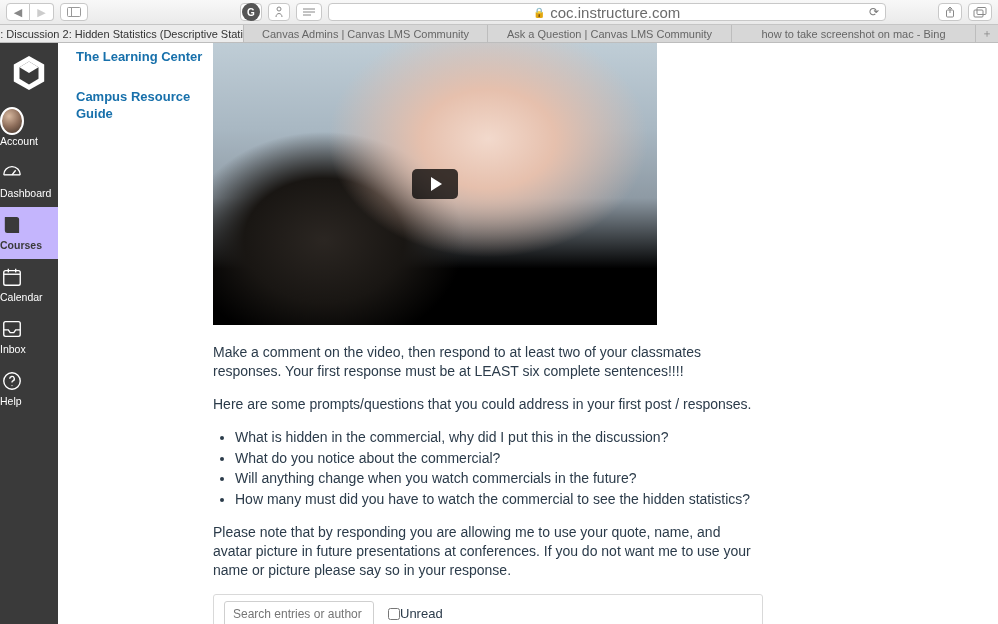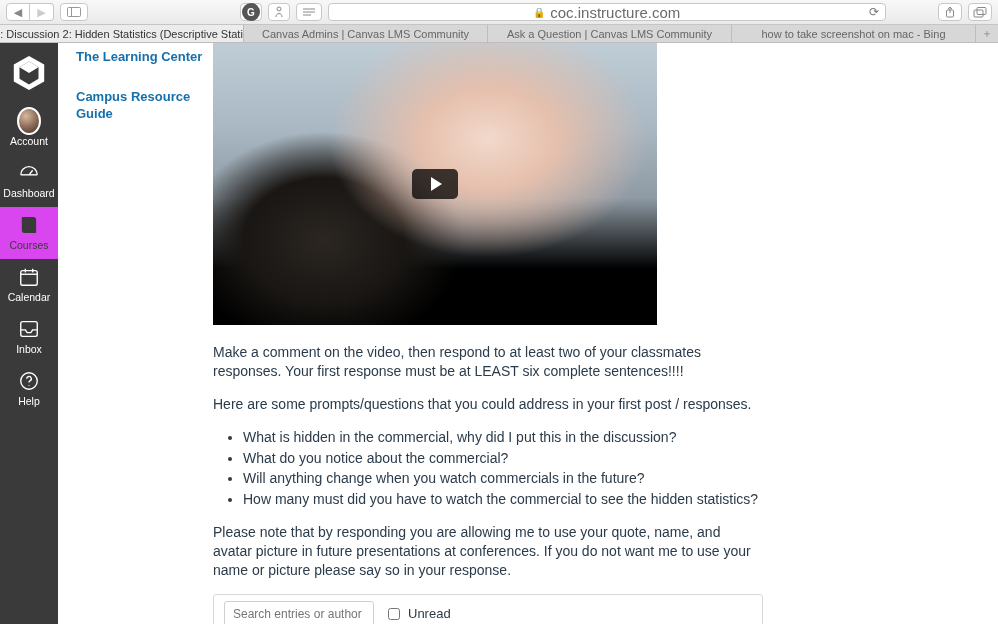--- a/index.html
+++ b/index.html
@@ -89,25 +89,25 @@
     color:#fff;
   }
   .brand {
     width:40px;height:40px;margin:6px 0 10px;
     display:flex;align-items:center;justify-content:center;
   }
   .brand svg { width:38px;height:38px; }
   .nav-item {
     width:58px;
     padding:6px 0 8px;
-    display:flex;flex-direction:column;align-items:center;
+    display:flex;flex-direction:column;align-items:flex-start;
     cursor:pointer;
     font-size:10.5px;
   }
-  .nav-item.active { background:#d946ef;color:#3a3a3a; }
+  .nav-item.active { background:#c4b5fd;color:#3a3a3a;font-weight:bold; }
   .nav-item.active svg { stroke:#3a3a3a;fill:#3a3a3a; }
   .nav-icon { width:24px;height:24px;display:flex;align-items:center;justify-content:center;margin-bottom:2px; }
   .nav-icon svg { stroke:#fff; fill:none; stroke-width:1.5; }
   .avatar {
     width:28px;height:28px;border-radius:50%;
     background: radial-gradient(circle at 35% 30%, #d8b9a0 0%, #8e6e5b 50%, #3d3027 100%);
     border:2px solid #fff;
   }
   
   .course-nav {
@@ -141,37 +141,37 @@
     width:46px;height:30px;background:rgba(0,0,0,.75);border-radius:5px;
     display:flex;align-items:center;justify-content:center;
   }
   .play-btn::after{
     content:"";display:block;width:0;height:0;
     border-left:11px solid #fff;border-top:7px solid transparent;border-bottom:7px solid transparent;
     margin-left:2px;
   }
   .prose { font-size:14px; max-width:560px; line-height:1.35; color:#2b3b4a;}
   .prose p { margin:0 0 14px; }
-  .prose ul { margin:0 0 14px 30px; padding:0;}
+  .prose ul { margin:0 0 14px 22px; padding:0;}
   .prose li { margin:0 0 2px; }
   
   .entry-toolbar {
     border:1px solid #d9d9d9;
     border-radius:3px;
     padding:6px 10px;
     display:flex;align-items:center;gap:14px;
     max-width:560px;
     margin-top:4px;
   }
   .search-input {
     width:150px;height:26px;
     border:1px solid #cfcfcf;border-radius:3px;
     padding:0 8px;font-size:12px;color:#999;
   }
-  .unread-wrap { display:flex;align-items:center;gap:8px;font-size:13px;color:#2b3b4a;}
+  .unread-wrap { display:flex;align-items:center;gap:0;font-size:13px;color:#2b3b4a;}
   .unread-wrap input { width:12px;height:12px; }
   .right-rail { width:215px; }
 </style>
 </head>
 <body>
 
 <div class="browser-toolbar">
   <div class="tb-group">
     <div class="tb-btn">◀</div>
     <div class="tb-btn" style="color:#ccc">▶</div>

